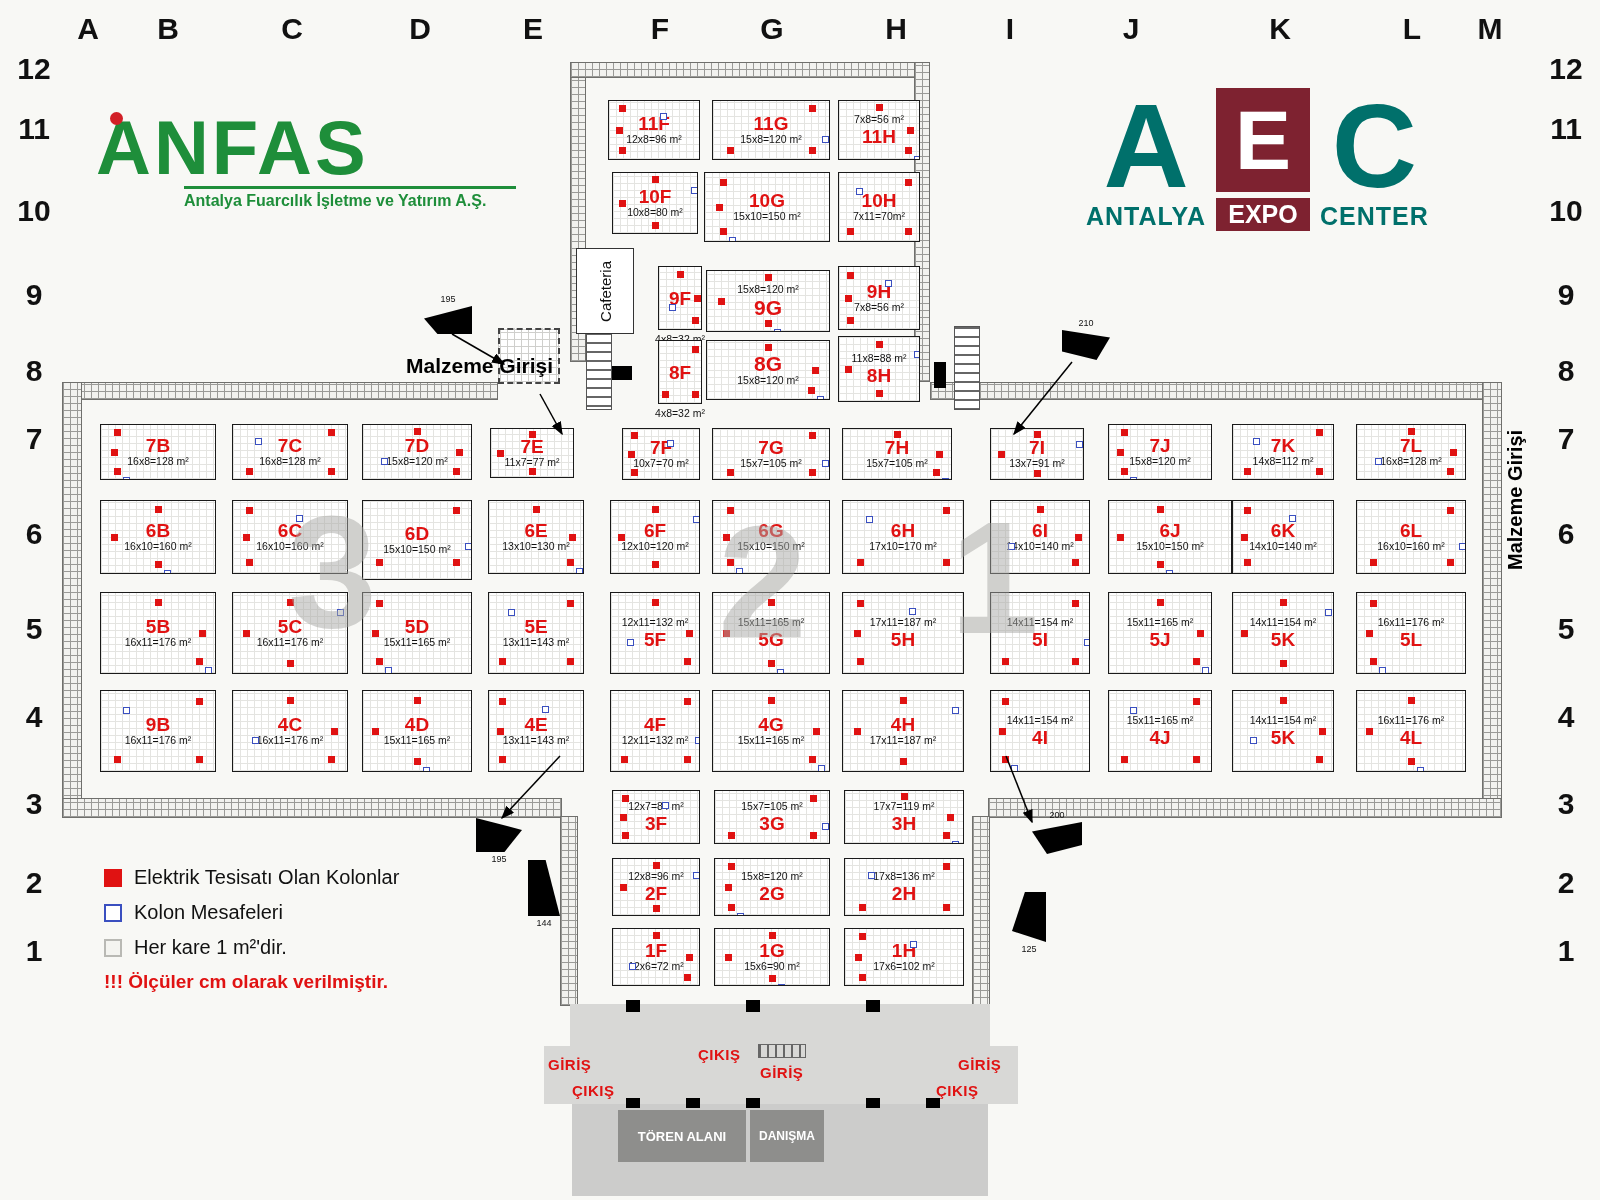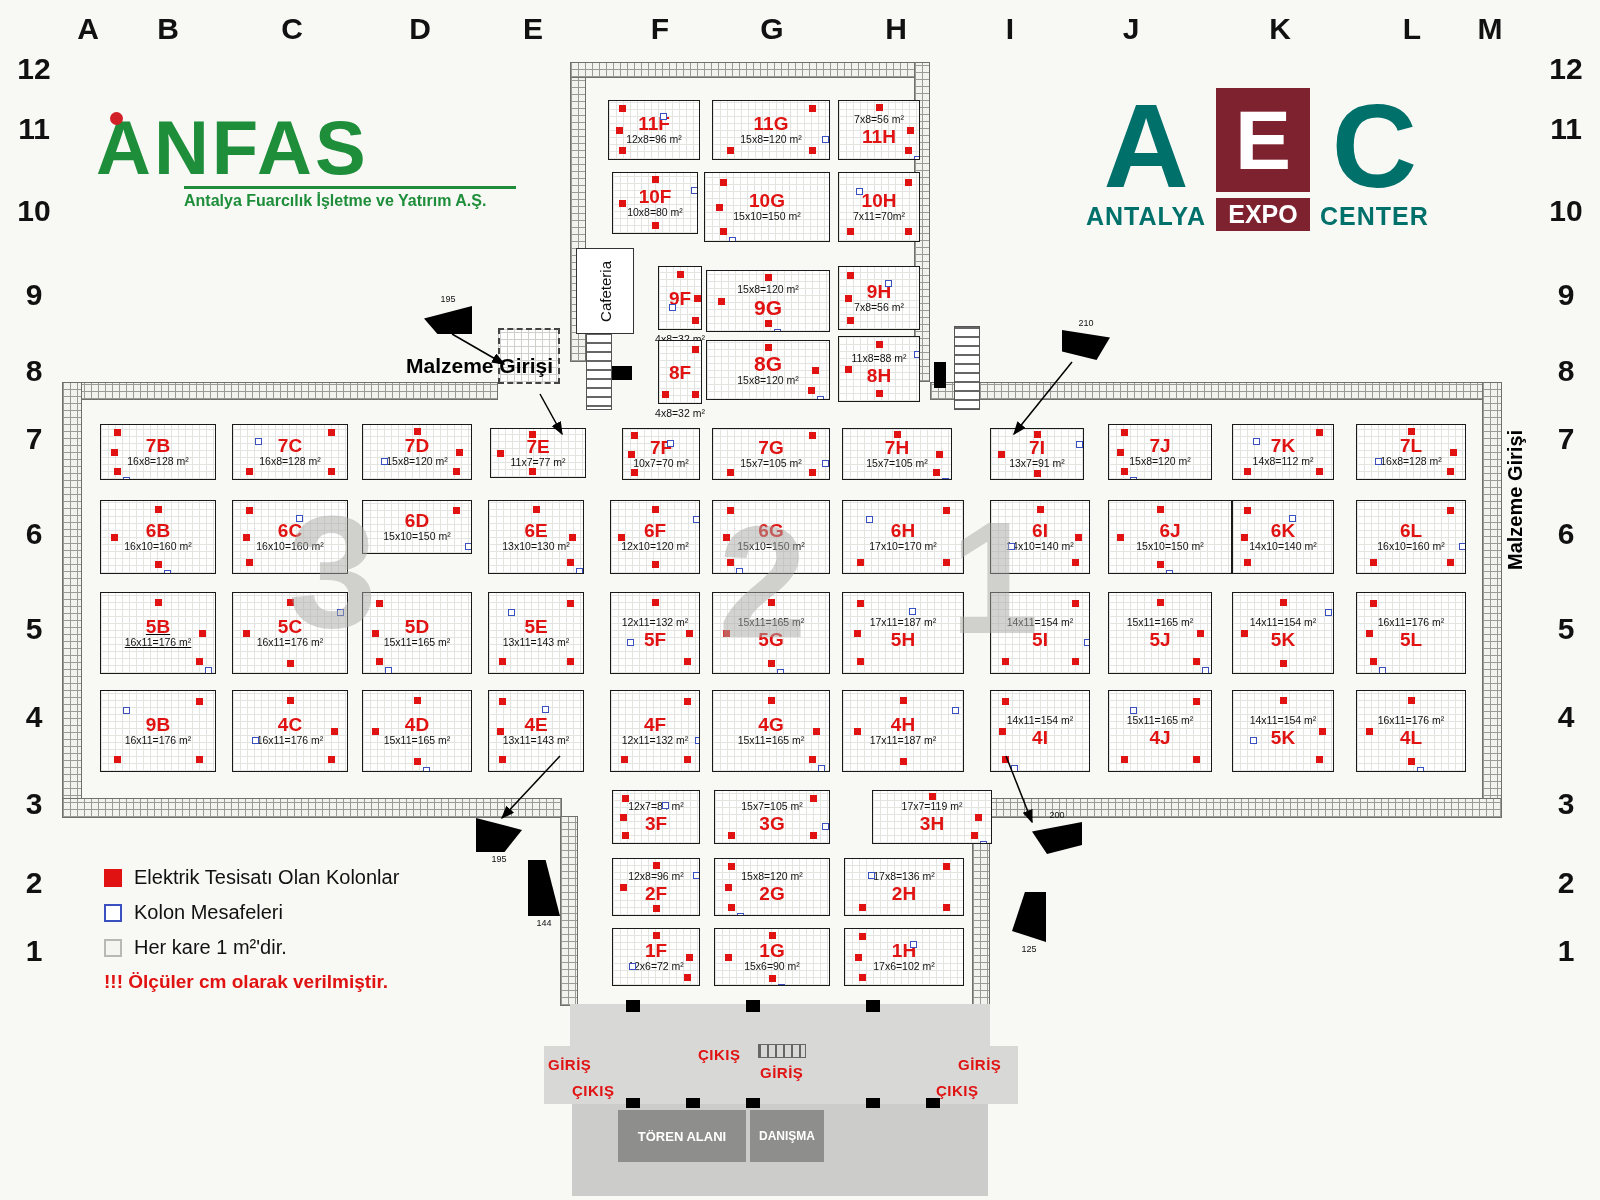--- a/index.html
+++ b/index.html
@@ -312,21 +312,21 @@
       <span class="bluesq" style="left: 22.4px; top: 12.84px;"></span>
     </div>
     <div class="booth" style="left: 362px; top: 424px; width: 110px; height: 56px;">
       <div class="blabel">7D</div>
       <div class="bdim">15x8=120 m²</div>
       <span class="redsq" style="left: 92.8px; top: 24px;"></span>
       <span class="redsq" style="left: 89.5px; top: 43.04px;"></span>
       <span class="redsq" style="left: 51px; top: 2.72px;"></span>
       <span class="bluesq" style="left: 18.2px; top: 33px;"></span>
     </div>
-    <div class="booth" style="left: 490px; top: 428px; width: 96px; height: 50px;">
+    <div class="booth" style="left: 490px; top: 428px; width: 84px; height: 50px;">
       <div class="blabel">7E</div>
       <div class="bdim">11x7=77 m²</div>
       <span class="redsq" style="left: 38px; top: 39px;"></span>
       <span class="redsq" style="left: 38px; top: 2px;"></span>
       <span class="redsq" style="left: 6.08px; top: 21px;"></span>
       <span class="bluesq" style="left: 47px; top: 48px;"></span>
     </div>
     <div class="booth" style="left: 622px; top: 428px; width: 78px; height: 52px;">
       <div class="blabel">7F</div>
       <div class="bdim">10x7=70 m²</div>
@@ -392,21 +392,21 @@
       <span class="bluesq" style="left: 63px; top: 68.64px;"></span>
     </div>
     <div class="booth" style="left: 232px; top: 500px; width: 116px; height: 74px;">
       <div class="blabel">6C</div>
       <div class="bdim">16x10=160 m²</div>
       <span class="redsq" style="left: 13.4px; top: 6.36px;"></span>
       <span class="redsq" style="left: 9.92px; top: 33px;"></span>
       <span class="redsq" style="left: 13.4px; top: 58.16px;"></span>
       <span class="bluesq" style="left: 63px; top: 13.88px;"></span>
     </div>
-    <div class="booth" style="left: 362px; top: 500px; width: 110px; height: 54px; align-items: center;">
+    <div class="booth" style="left: 362px; top: 500px; width: 110px; height: 80px; align-items: center;">
       <div class="blabel">6D</div>
       <div class="bdim">15x10=150 m²</div>
       <span class="redsq" style="left: 89.5px; top: 6.36px;"></span>
       <span class="redsq" style="left: 12.5px; top: 58.16px;"></span>
       <span class="redsq" style="left: 89.5px; top: 58.16px;"></span>
       <span class="bluesq" style="left: 101.8px; top: 42px;"></span>
     </div>
     <div class="booth" style="left: 488px; top: 500px; width: 96px; height: 74px;">
       <div class="blabel">6E</div>
       <div class="bdim">13x10=130 m²</div>
@@ -464,21 +464,21 @@
       <span class="bluesq" style="left: 56px; top: 13.88px;"></span>
     </div>
     <div class="booth" style="left: 1356px; top: 500px; width: 110px; height: 74px;">
       <div class="blabel">6L</div>
       <div class="bdim">16x10=160 m²</div>
       <span class="redsq" style="left: 89.5px; top: 6.36px;"></span>
       <span class="redsq" style="left: 12.5px; top: 58.16px;"></span>
       <span class="redsq" style="left: 89.5px; top: 58.16px;"></span>
       <span class="bluesq" style="left: 101.8px; top: 42px;"></span>
     </div>
-    <div class="booth" style="left: 100px; top: 592px; width: 116px; height: 82px; text-decoration: underline;">
+    <div class="booth" style="left: 100px; top: 592px; width: 116px; height: 82px;">
       <div class="blabel">5B</div>
       <div class="bdim">16x11=176 m²</div>
       <span class="redsq" style="left: 98.08px; top: 37px;"></span>
       <span class="redsq" style="left: 94.6px; top: 64.88px;"></span>
       <span class="redsq" style="left: 54px; top: 5.84px;"></span>
       <span class="bluesq" style="left: 103.6px; top: 73.88px;"></span>
     </div>
     <div class="booth" style="left: 232px; top: 592px; width: 116px; height: 82px;">
       <div class="blabel">5C</div>
       <div class="bdim">16x11=176 m²</div>
@@ -656,21 +656,21 @@
       <span class="bluesq" style="left: 49px; top: 11.48px;"></span>
     </div>
     <div class="booth" style="left: 714px; top: 790px; width: 116px; height: 54px;">
       <div class="bdim">15x7=105 m²</div>
       <div class="blabel">3G</div>
       <span class="redsq" style="left: 94.6px; top: 3.56px;"></span>
       <span class="redsq" style="left: 13.4px; top: 41.36px;"></span>
       <span class="redsq" style="left: 94.6px; top: 41.36px;"></span>
       <span class="bluesq" style="left: 107.08px; top: 32px;"></span>
     </div>
-    <div class="booth" style="left: 844px; top: 790px; width: 120px; height: 54px; margin-left: 28px;">
+    <div class="booth" style="left: 844px; top: 790px; width: 120px; height: 54px;">
       <div class="bdim">17x7=119 m²</div>
       <div class="blabel">3H</div>
       <span class="redsq" style="left: 101.6px; top: 23px;"></span>
       <span class="redsq" style="left: 98px; top: 41.36px;"></span>
       <span class="redsq" style="left: 56px; top: 2.48px;"></span>
       <span class="bluesq" style="left: 107px; top: 50.36px;"></span>
     </div>
     <div class="booth" style="left: 612px; top: 858px; width: 88px; height: 58px;">
       <div class="bdim">12x8=96 m²</div>
       <div class="blabel">2F</div>

